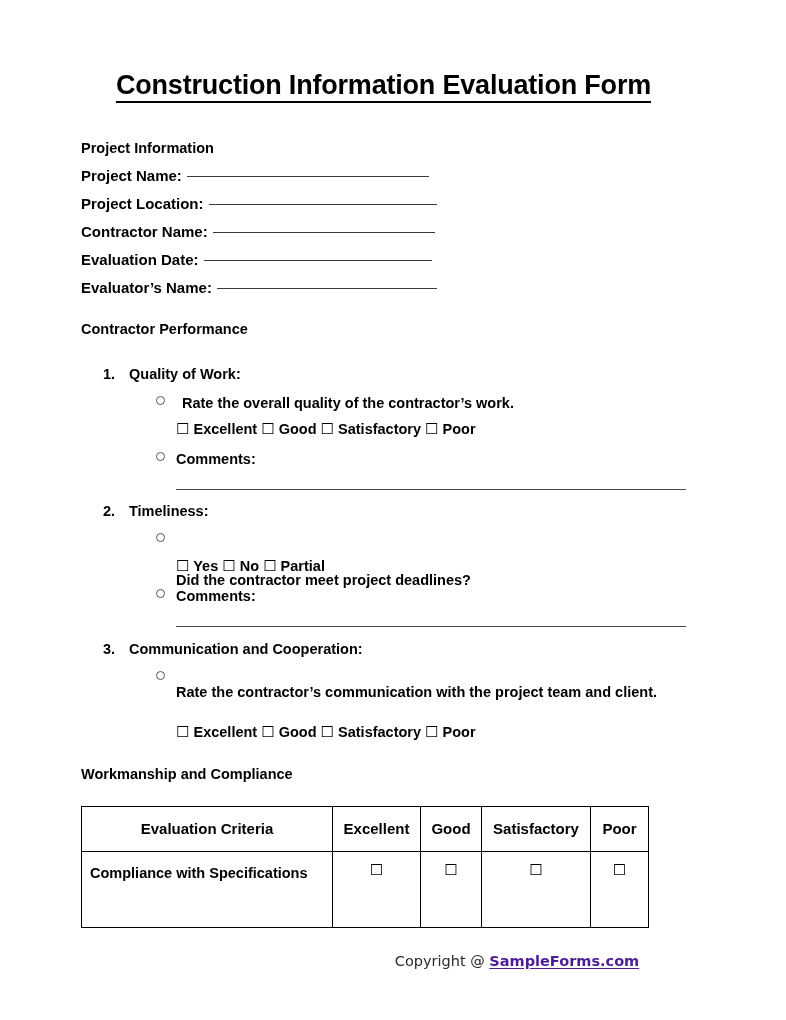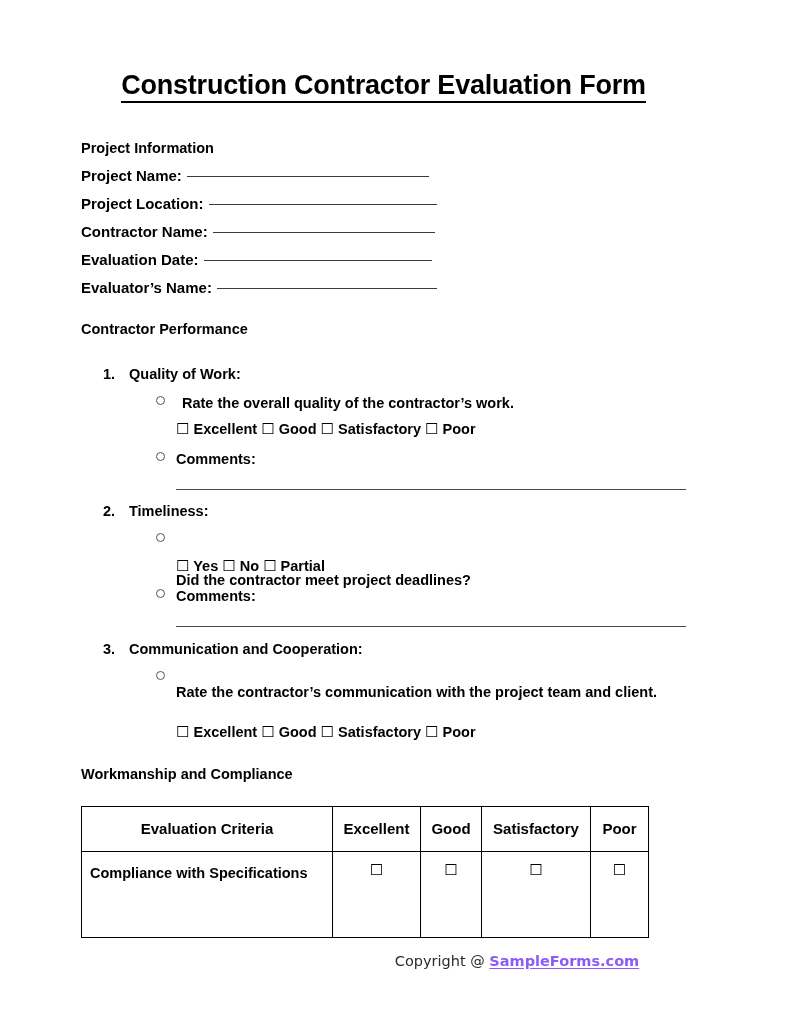--- a/index.html
+++ b/index.html
@@ -150,21 +150,21 @@
     text-align: center;
     font-weight: bold;
     font-size: 15px;
     height: 44px;
     vertical-align: middle;
     line-height: 1.2;
   }
   .eval-table tbody td.criteria-cell {
     text-align: left;
     font-weight: bold;
-    padding: 9px 0 12px 8px;
+    padding: 9px 0 2px 8px;
     line-height: 1.75;
     height: 64px;
   }
   .eval-table tbody td.check-cell {
     text-align: center;
     padding-top: 9px;
     font-size: 15px;
     font-weight: normal;
     line-height: 1.2;
   }
@@ -186,33 +186,33 @@
     color: #2b2b2b;
     padding-right: 0px;
     line-height: 1.3;
   }
   .footer-inner {
     display: inline-block;
     position: relative;
     left: 124px;
   }
   .footer-link {
-    color: #8b5cf6;
+    color: #4c1d95;
     font-weight: bold;
     text-decoration: underline;
     text-underline-offset: 2px;
   }
 </style>
 </head>
 <body>
 
 <div class="page">
 
   <div class="doc-title">
-    <span>Construction Contractor Evaluation Form</span>
+    <span>Construction Information Evaluation Form</span>
   </div>
 
   <div class="section-heading" id="sec-project-info">Project Information</div>
 
   <div class="field-row" style="top:167px;">
     <span class="field-label">Project Name:</span><span class="field-rule" style="width:242px;"></span>
   </div>
 
   <div class="field-row" style="top:195px;">
     <span class="field-label">Project Location:</span><span class="field-rule" style="width:228px;"></span>

